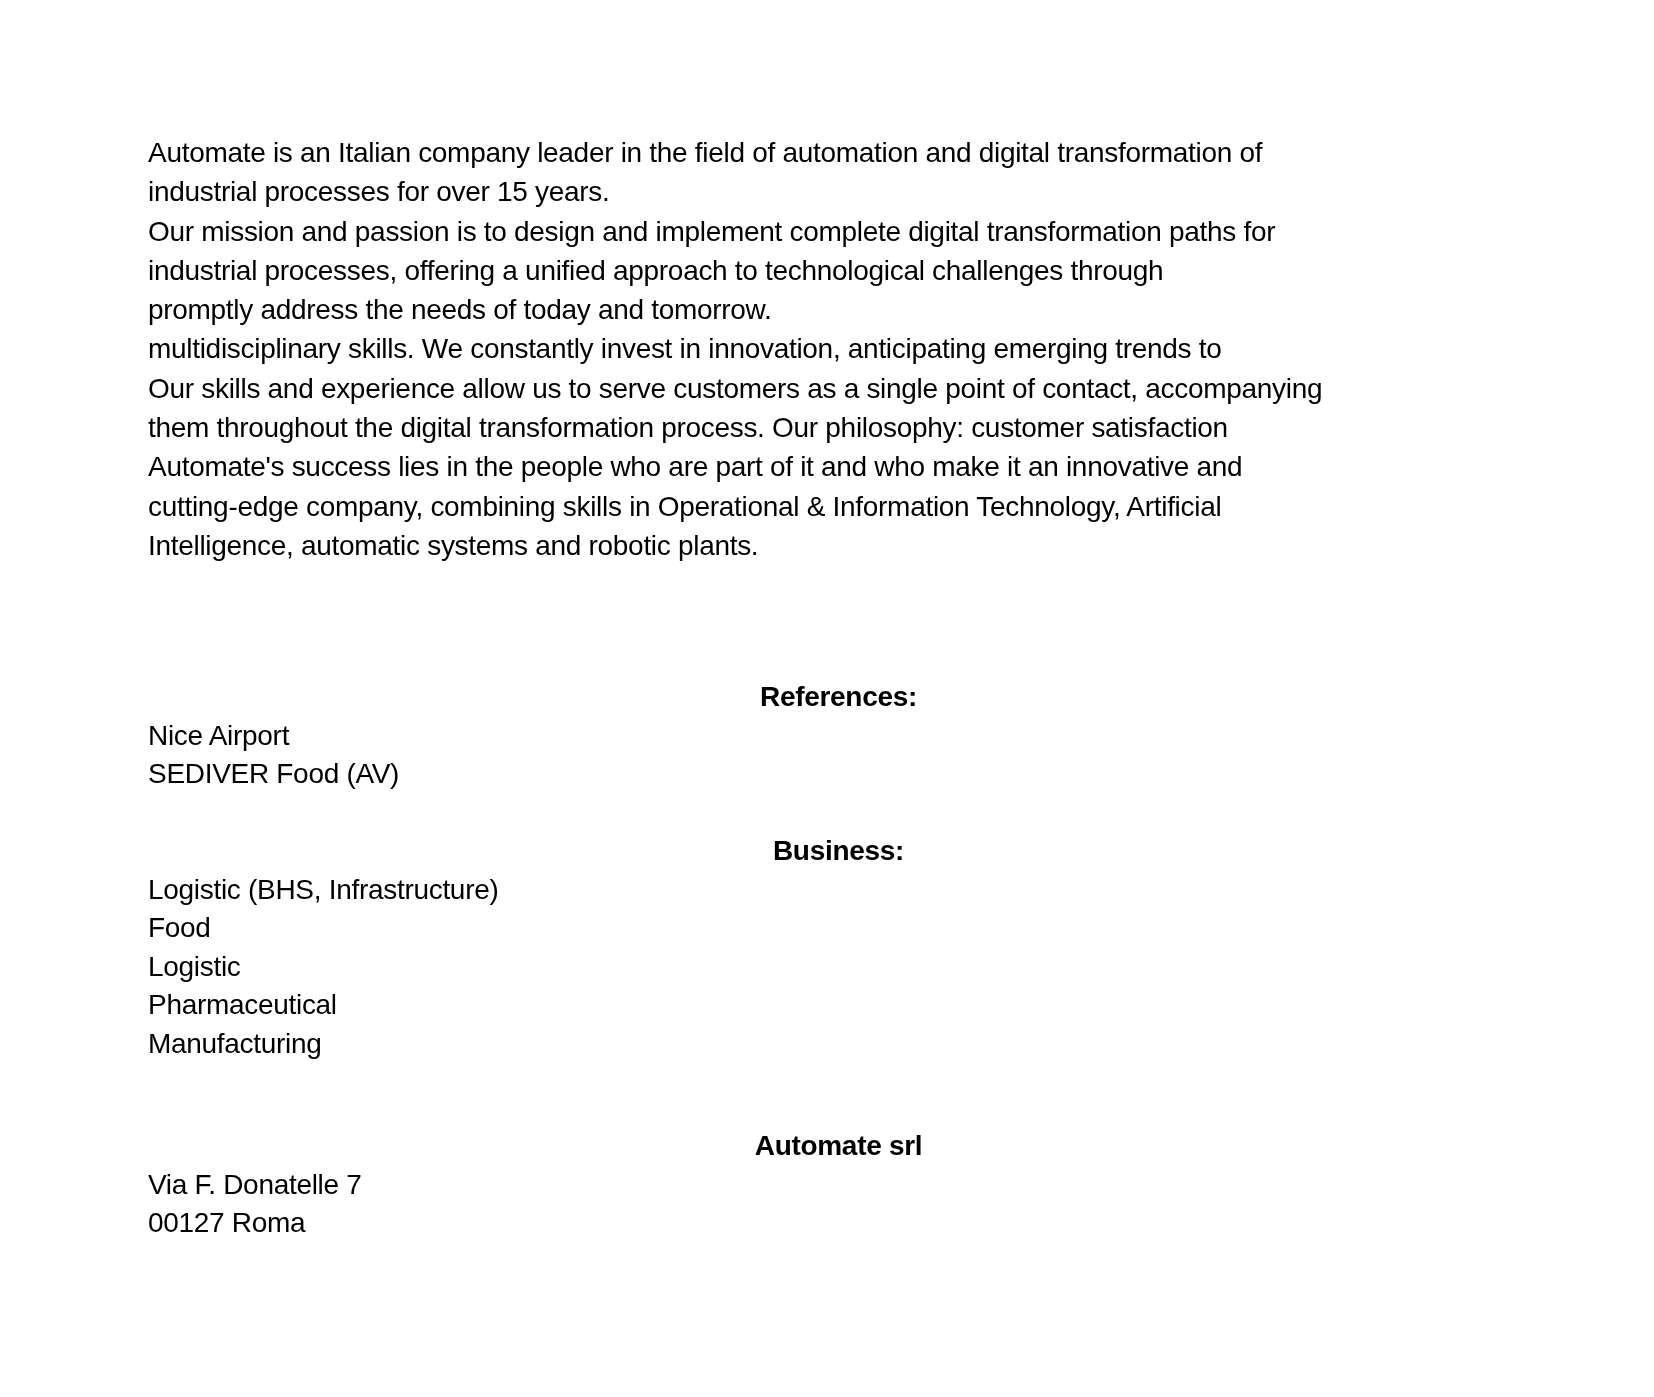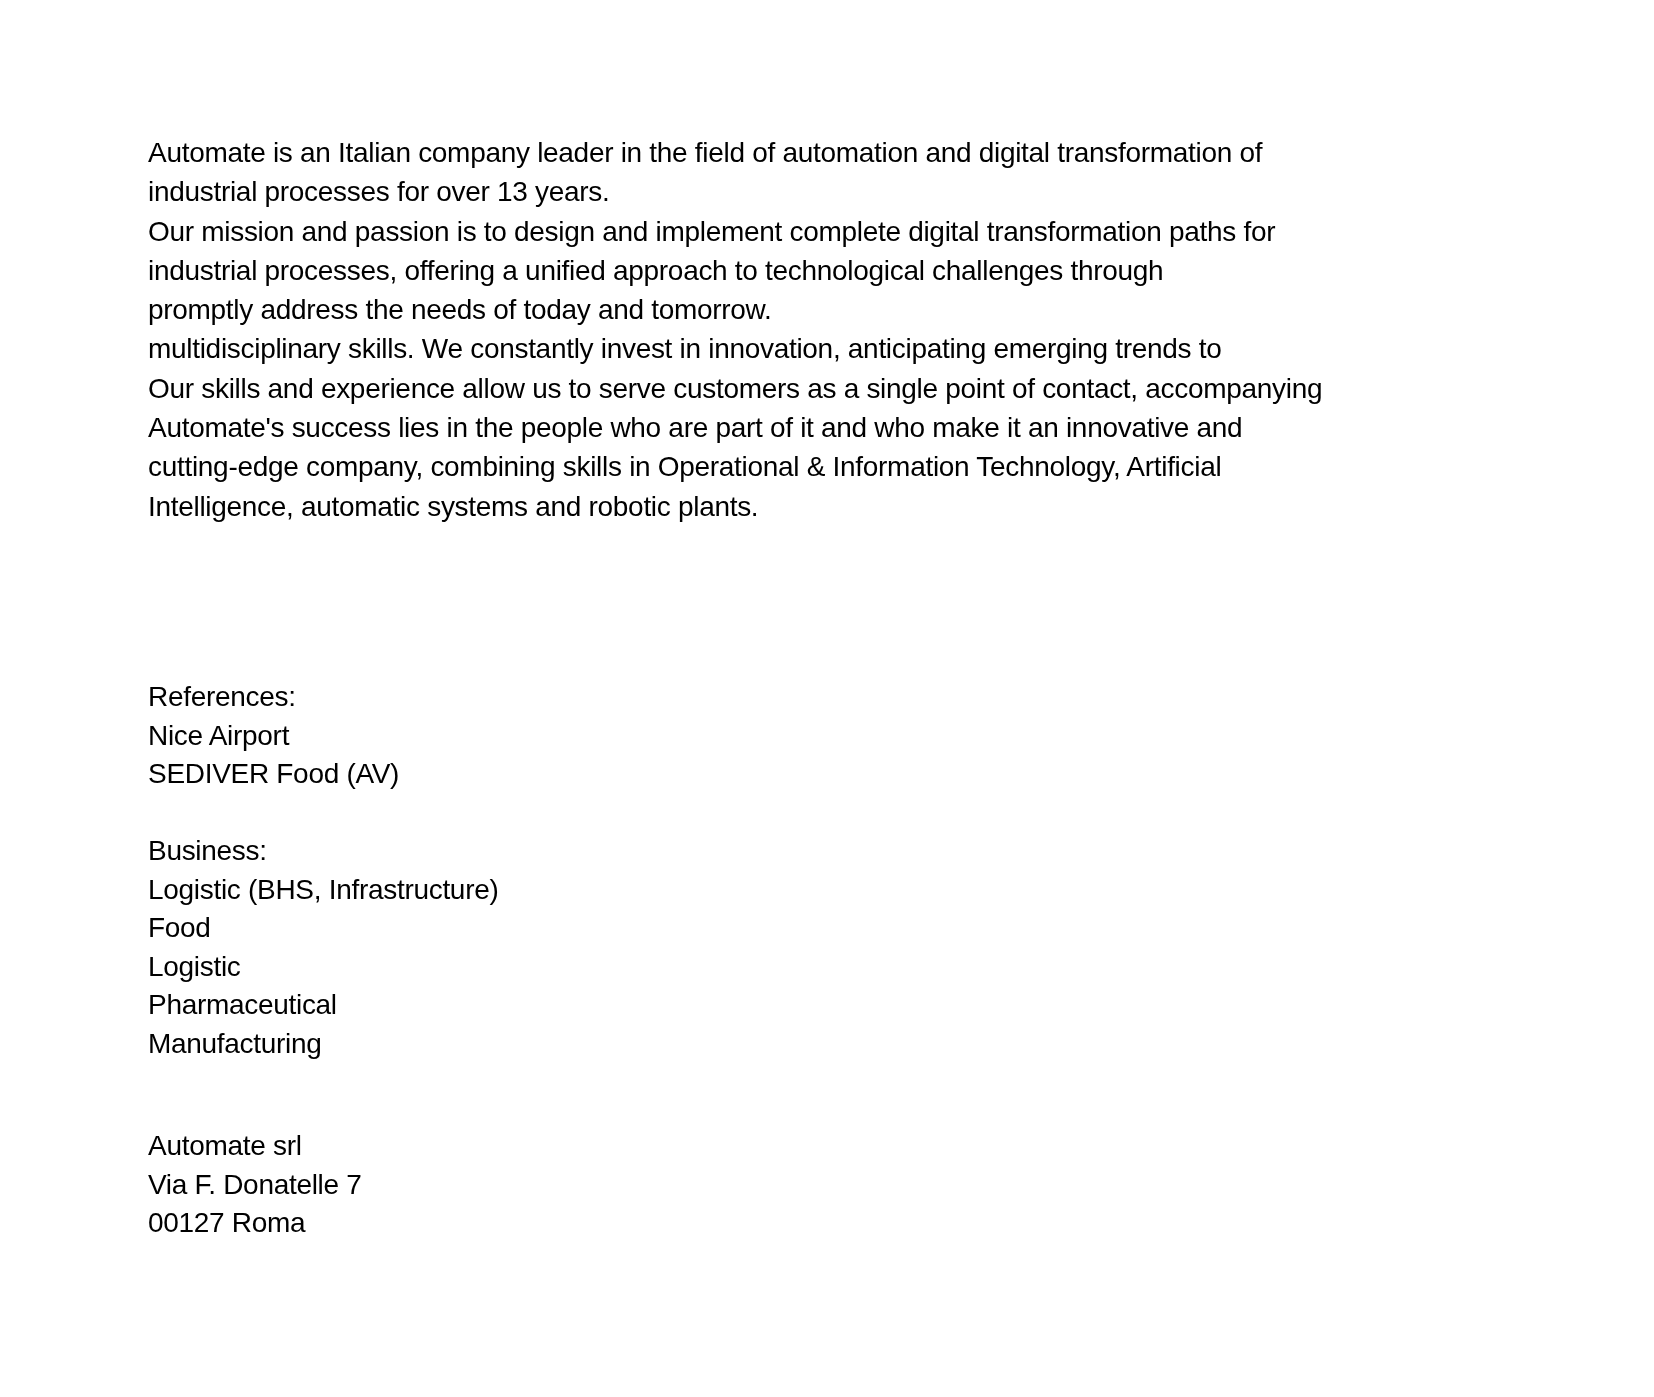--- a/index.html
+++ b/index.html
@@ -22,35 +22,36 @@
     right: 80px;
     font-size: 28px;
     letter-spacing: -0.3px;
     color: #000000;
   }
   .intro { top: 133px; line-height: 39.3px; }
   .refs { top: 678px; line-height: 38.6px; }
   .biz { top: 832px; line-height: 38.6px; }
   .company { top: 1127px; line-height: 38.6px; }
   .doc-line { white-space: nowrap; }
-  .section-title { font-weight: 400; white-space: nowrap; }
+  .section-title { font-weight: 700; white-space: nowrap; text-align: center; }
 </style>
 </head>
 <body>
 
 <div class="page">
 
   <div class="text-block intro">
       <div class="doc-line">Automate is an Italian company leader in the field of automation and digital transformation of</div>
-      <div class="doc-line">industrial processes for over 13 years.</div>
+      <div class="doc-line">industrial processes for over 15 years.</div>
       <div class="doc-line">Our mission and passion is to design and implement complete digital transformation paths for</div>
       <div class="doc-line">industrial processes, offering a unified approach to technological challenges through</div>
       <div class="doc-line">promptly address the needs of today and tomorrow.</div>
       <div class="doc-line">multidisciplinary skills. We constantly invest in innovation, anticipating emerging trends to</div>
       <div class="doc-line">Our skills and experience allow us to serve customers as a single point of contact, accompanying</div>
+      <div class="doc-line">them throughout the digital transformation process. Our philosophy: customer satisfaction</div>
       <div class="doc-line">Automate's success lies in the people who are part of it and who make it an innovative and</div>
       <div class="doc-line">cutting-edge company, combining skills in Operational &amp; Information Technology, Artificial</div>
       <div class="doc-line">Intelligence, automatic systems and robotic plants.</div>
     </div>
 
   <div class="text-block refs">
     <div class="section-title">References:</div>
     <div>
         <div class="doc-line">Nice Airport</div>
         <div class="doc-line">SEDIVER Food (AV)</div>

